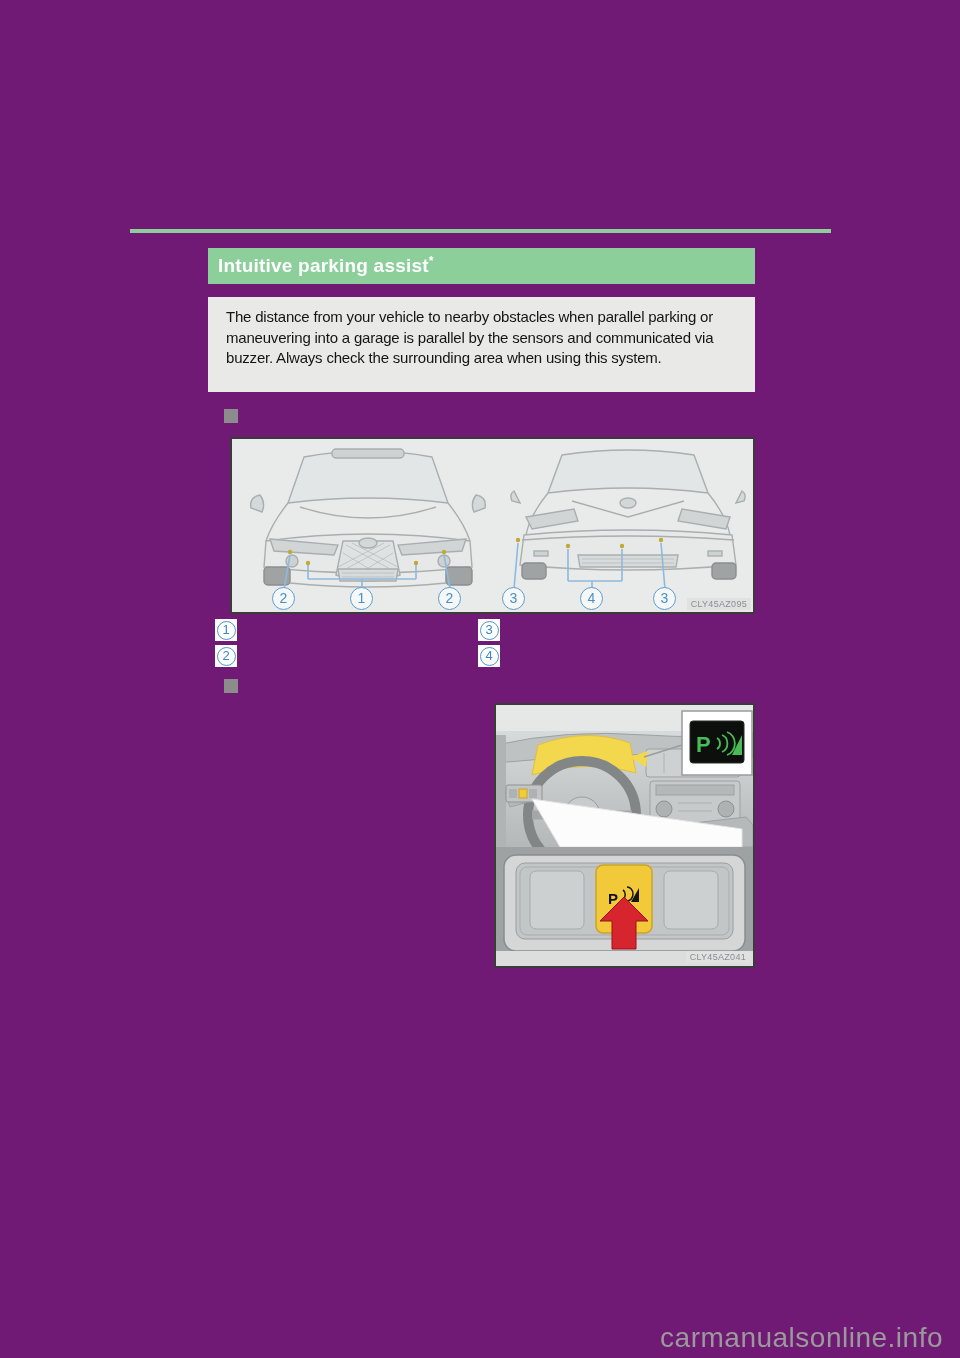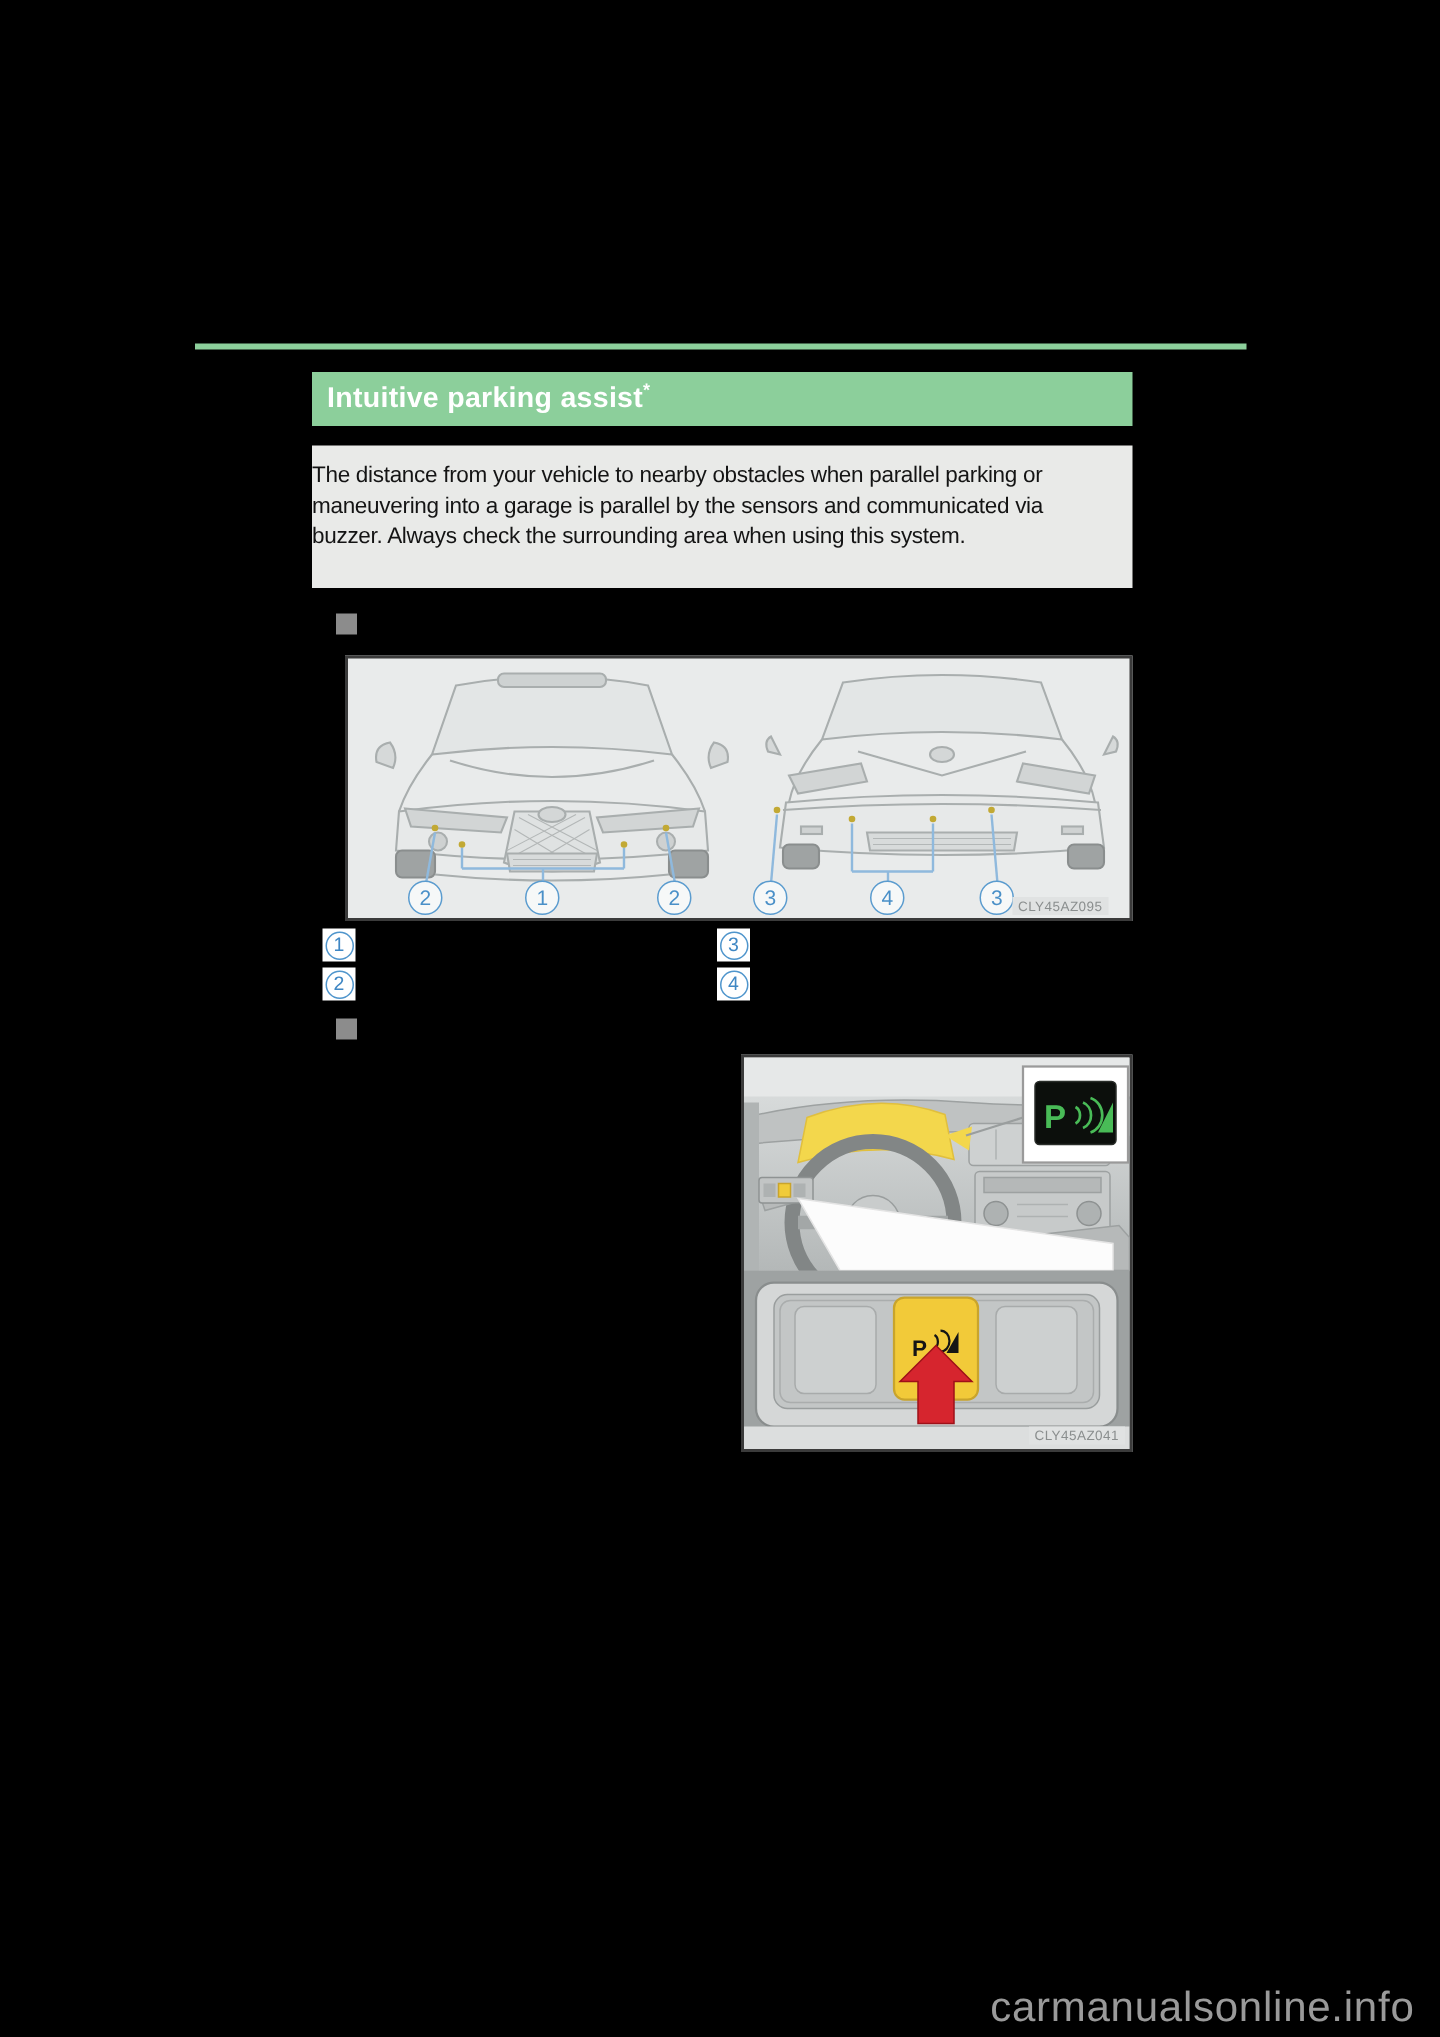--- a/index.html
+++ b/index.html
@@ -1,34 +1,34 @@
 <!DOCTYPE html>
 <html><head>
 <meta charset="utf-8">
 <style>
   * { margin:0; padding:0; box-sizing:border-box; }
   html,body { background:#ffffff; }
   body { font-family:"Liberation Sans", sans-serif; }
   .page {
-    position:relative; width:960px; height:1358px; background:#000000;
+    position:relative; width:960px; height:1358px; background:#701a75;
     overflow:hidden;
   }
   .top-rule {
     position:absolute; left:130px; top:229px; width:701px; height:4px;
     background:#8ccf9b;
   }
   .header-bar {
     position:absolute; left:208px; top:248px; width:547px; height:36px;
     background:#8ccf9b; color:#ffffff; font-size:19px; font-weight:bold;
     line-height:36px; padding-left:10px; letter-spacing:0.2px;
   }
   .header-bar sup { font-size:12px; vertical-align:super; line-height:0; }
   .intro-box {
     position:absolute; left:208px; top:297px; width:547px; height:95px;
-    background:#e9eae8; padding:10px 4px 0 0; color:#141414;
+    background:#e9eae8; padding:10px 4px 0 18px; color:#141414;
   }
   .intro-box .line {
     font-size:15px; line-height:20.5px; white-space:nowrap; letter-spacing:-0.2px;
   }
   .section-marker {
     position:absolute; width:14px; height:14px; background:#8c8c8c;
   }
   .figure {
     position:absolute; background:#e9ebeb; border:2px solid #3b3b3b;
   }
@@ -146,21 +146,21 @@
         <circle cx="390" cy="107" r="2.2"></circle>
           <circle cx="429" cy="101" r="2.2"></circle>
       </g>
     </svg>
     <div class="callout-chip" style="left:40px; top:148px;">2</div>
     <div class="callout-chip" style="left:118px; top:148px;">1</div>
     <div class="callout-chip" style="left:206px; top:148px;">2</div>
     <div class="callout-chip" style="left:270px; top:148px;">3</div>
     <div class="callout-chip" style="left:348px; top:148px;">4</div>
     <div class="callout-chip" style="left:421px; top:148px;">3</div>
-    <div class="fig-code" style="right:14px; bottom:2px;">CLY45AZ095</div>
+    <div class="fig-code" style="right:2px; bottom:2px;">CLY45AZ095</div>
   </div>
 
   <div class="legend-chip" style="left:215px; top:619px;">
     <div class="circ">1</div>
   </div>
   <div class="legend-chip" style="left:215px; top:645px;">
     <div class="circ">2</div>
   </div>
   <div class="legend-chip" style="left:478px; top:619px;">
     <div class="circ">3</div>

